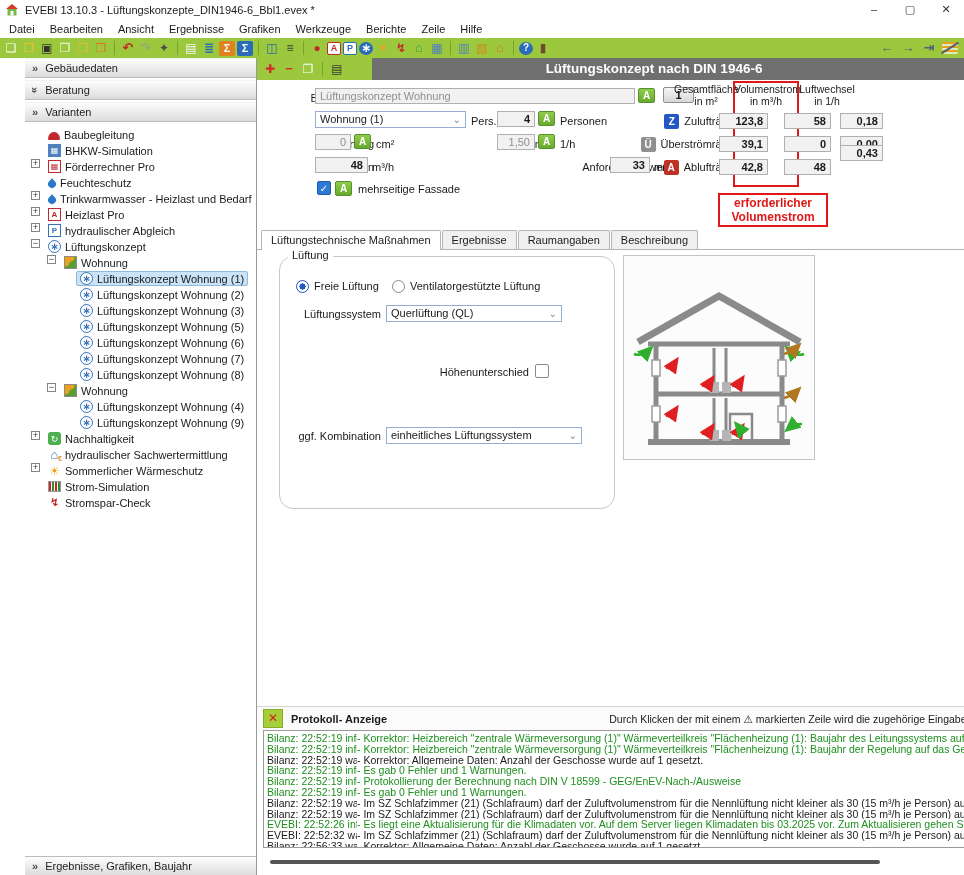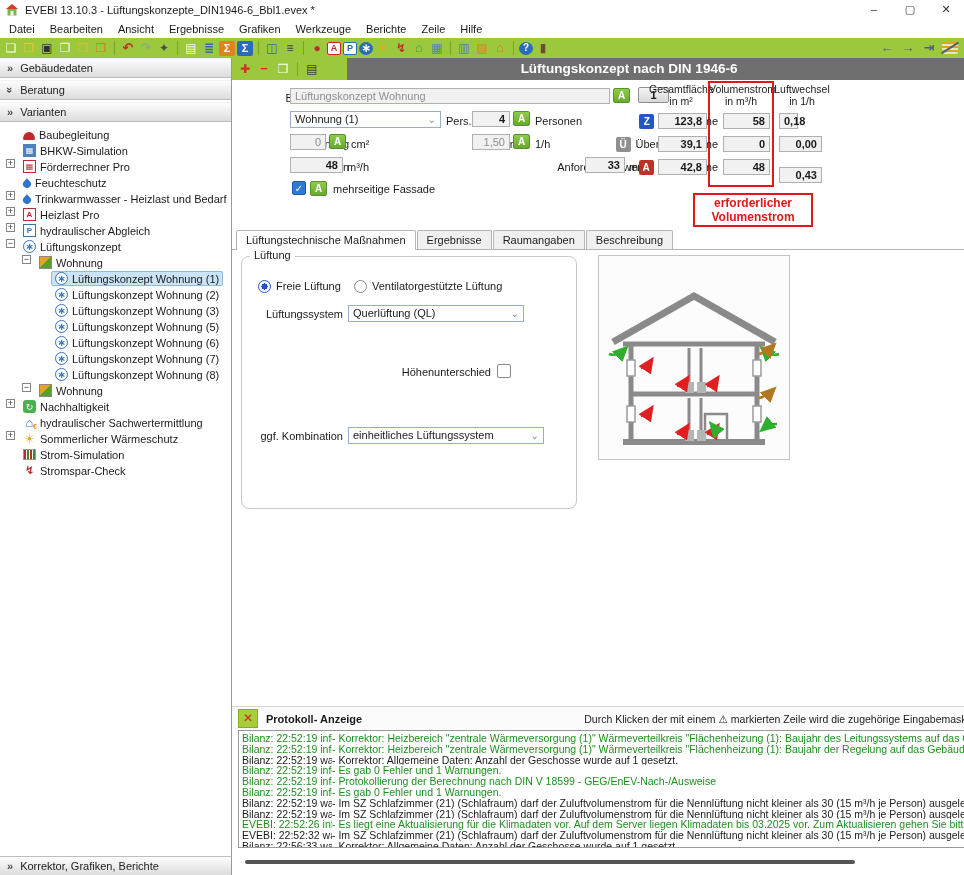--- a/index.html
+++ b/index.html
@@ -24,21 +24,21 @@
              font-size:12px; font-weight:bold; border-radius:2px; flex:none; line-height:14px; }
   .tb-item span { pointer-events:none; }
   .tb-sep { width:1px; height:14px; background:#7da32c; margin:0 3px; border-radius:0; }
   .tb-right { margin-left:auto; display:flex; gap:5px; align-items:center; }
   .tb-item.edit-values-icon { width:16px; height:12px; position:relative;
       background:repeating-linear-gradient(180deg,#e8a21f 0 2px,rgba(255,255,255,.65) 2px 4px); }
   .tb-item.edit-values-icon::after { content:""; position:absolute; left:-2px; top:5px; width:20px; height:2px;
       background:#4f6071; transform:rotate(-32deg); }
 
   
-  .layout { display:flex; height:817px; }
+  .layout { display:flex; height:817px;padding-left:25px; }
   .sidebar { width:232px; flex:none; border-right:1px solid #999; display:flex; flex-direction:column; background:#fff; }
   .sec-header { height:20px; flex:none; background:linear-gradient(#fdfdfd,#dcdcdc); border-top:1px solid #f2f2f2;
       border-bottom:1px solid #bdbdbd; display:flex; align-items:center; gap:7px; padding-left:7px; margin-bottom:2px; color:#222; }
   .chev { color:#4a4a4a; font-weight:bold; display:inline-block; }
   .chev::before { content:"»"; }
   .sec-header.expanded .chev { transform:rotate(90deg); }
   .tree { flex:1 1 auto; overflow:hidden; padding-top:3px; }
   .tree-item { height:16px; display:flex; white-space:nowrap; }
   .tree-item.lv-0 { padding-left:6px; } .tree-item.lv-1 { padding-left:22px; } .tree-item.lv-2 { padding-left:38px; }
   .exp { width:9px; height:9px; flex:none; margin-right:4px; border:1px solid #848484; background:#fff;
@@ -88,32 +88,32 @@
   .dropdown { position:absolute; height:17px; background:#fff; border:1px solid #94add0; line-height:15px; padding:0 15px 0 4px; white-space:nowrap; overflow:hidden; }
   .dropdown::after { content:"⌄"; position:absolute; right:4px; top:0px; color:#7a8ca5; font-size:10px; }
   .checkbox { position:absolute; width:14px; height:14px; border-radius:2px; text-align:center; line-height:13px; font-size:10px; }
   .checkbox.checked { background:#2d7ad4; border:1px solid #2159a8; color:#fff; }
   .checkbox.empty { background:#fff; border:1px solid #8a8a8a; }
 
   .res-head { position:absolute; width:64px; text-align:center; font-size:10.5px; line-height:12px; }
   .res-left { position:absolute; display:flex; align-items:center; gap:5px; height:16px; }
   .badge { width:15px; height:15px; color:#fff; font-weight:bold; text-align:center; line-height:15px; font-size:10px; border-radius:2px; flex:none; }
   .badge.z { background:#2456c4; } .badge.u { background:#8f8f8f; } .badge.a { background:#bf3126; }
-  .res-box { position:absolute; height:16px; background:#f1f1f1; border:1px solid #b0b0b0; font-weight:bold; text-align:right; padding:0 4px; line-height:14px; }
+  .res-box { position:absolute; height:16px; background:#f1f1f1; border:1px solid #b0b0b0; font-weight:bold; text-align:right; padding:0 4px; line-height:14px;margin-left:36px; }
   .redbox { position:absolute; left:476px; top:1px; width:66px; height:106px; border:2px solid #e01818; }
-  .red-ann { position:absolute; left:461px; top:113px; width:120px; border:2px solid #e01818; color:#e01818; font-weight:bold;
+  .red-ann { position:absolute; left:461px; top:113px; width:110px; border:2px solid #e01818; color:#e01818; font-weight:bold;
       text-align:center; font-size:12px; line-height:14px; padding:1px 0; background:#fff; }
 
   
   .tabbar { height:20px; display:flex; align-items:flex-end; padding-left:4px; border-bottom:1px solid #b5b5b5; }
   .tab { height:19px; line-height:18px; padding:0 9px; border:1px solid #b5b5b5; border-bottom:none; background:#f0f0f0;
       margin-right:1px; border-radius:2px 2px 0 0; white-space:nowrap; }
   .tab.active { background:#fff; height:20px; margin-bottom:-1px; }
   .tab-content { height:456px; position:relative; }
-  .groupbox { position:absolute; left:9px; top:6px; width:336px; height:253px; border:1px solid #c8c8c8; border-radius:8px; }
+  .groupbox { position:absolute; left:22px; top:6px; width:336px; height:253px; border:1px solid #c8c8c8; border-radius:14px; }
   .gb-legend { position:absolute; top:-8px; left:8px; background:#fff; padding:0 4px; }
   .gb-label { position:absolute; height:16px; line-height:16px; white-space:nowrap; }
   .radio-opt { position:absolute; display:flex; align-items:center; gap:5px; height:14px; white-space:nowrap; }
   .radio { width:13px; height:13px; border:1px solid #8a8a8a; border-radius:50%; background:#fff; flex:none; }
   .radio.sel { border-color:#2456c4; background:radial-gradient(circle,#2456c4 0 3px,#fff 3.2px); }
   .house-box { position:absolute; left:366px; top:5px; width:192px; height:205px; border:1px solid #c4c4c4; background:#fcfcfc; padding:8px 8px; }
 
   
   .proto-header { height:24px; display:flex; align-items:center; gap:8px; padding:0 10px 0 6px; border-top:1px solid #d5d5d5; background:#fbfbfb; }
   .proto-close { width:20px; height:19px; flex:none; background:#a5ce39; border:1px solid #86ad28; color:#d41f1f;
@@ -413,20 +413,34 @@
             <span class="ti-label">Lüftungskonzept Wohnung (8)</span>
           </span>
         </div>
           <div class="tree-item lv-1">
           <span class="exp exp-minus"></span>
           <span class="ti-body">
             <span class="ti-icon ico-wohnung"></span>
             <span class="ti-label">Wohnung</span>
           </span>
         </div>
+          <div class="tree-item lv-2">
+          <span class="exp"></span>
+          <span class="ti-body">
+            <span class="ti-icon ico-fan"></span>
+            <span class="ti-label">Lüftungskonzept Wohnung (4)</span>
+          </span>
+        </div>
+          <div class="tree-item lv-2">
+          <span class="exp"></span>
+          <span class="ti-body">
+            <span class="ti-icon ico-fan"></span>
+            <span class="ti-label">Lüftungskonzept Wohnung (9)</span>
+          </span>
+        </div>
           <div class="tree-item lv-0">
           <span class="exp exp-plus"></span>
           <span class="ti-body">
             <span class="ti-icon ico-leaf"></span>
             <span class="ti-label">Nachhaltigkeit</span>
           </span>
         </div>
           <div class="tree-item lv-0">
           <span class="exp"></span>
           <span class="ti-body">
@@ -452,21 +466,21 @@
           <span class="exp"></span>
           <span class="ti-body">
             <span class="ti-icon ico-bolt"></span>
             <span class="ti-label">Stromspar-Check</span>
           </span>
         </div>
         </div>
 
       <div class="sb-bottom">
         <span class="chev"></span>
-        <span>Korrektor, Grafiken, Berichte</span>
+        <span>Ergebnisse, Grafiken, Baujahr</span>
       </div>
     </div>
 
     <div class="main">
 
       <div class="subheader">
         <div class="mini-toolbar">
 
         <span class="tb-item add-entry-icon" style="color:#d42a2a">
               <span>✚</span>
@@ -537,37 +551,37 @@
             <div>in 1/h</div>
         </div>
         <div class="redbox"></div>
 
         <div class="res-left" style="right:308px;top:33px">
           <span class="badge z">Z</span>
           <span>Zulufträume</span>
         </div>
         <div class="res-box" style="left:426px;top:33px;width:49px">123,8</div>
         <div class="res-box" style="left:491px;top:33px;width:47px">58</div>
-        <div class="res-box" style="left:547px;top:33px;width:19px">0,18</div>
+        <div class="res-box" style="left:547px;top:33px;width:43px">0,18</div>
 
         <div class="res-left" style="right:308px;top:56px">
           <span class="badge u">Ü</span>
           <span>Überströmräume</span>
         </div>
         <div class="res-box" style="left:426px;top:56px;width:49px">39,1</div>
         <div class="res-box" style="left:491px;top:56px;width:47px">0</div>
         <div class="res-box" style="left:547px;top:56px;width:43px">0,00</div>
 
         <div class="res-left" style="right:308px;top:79px">
           <span class="badge a">A</span>
           <span>Ablufträume</span>
         </div>
         <div class="res-box" style="left:426px;top:79px;width:49px">42,8</div>
         <div class="res-box" style="left:491px;top:79px;width:47px">48</div>
-        <div class="res-box" style="left:547px;top:87px;width:43px">0,43</div>
+        <div class="res-box" style="left:547px;top:65px;width:43px">0,43</div>
 
         <div class="red-ann">
           <div>erforderlicher</div>
           <div>Volumenstrom</div>
         </div>
       </div>
 
       <div class="tabbar">
 
       <span class="tab active">Lüftungstechnische Maßnahmen</span>

